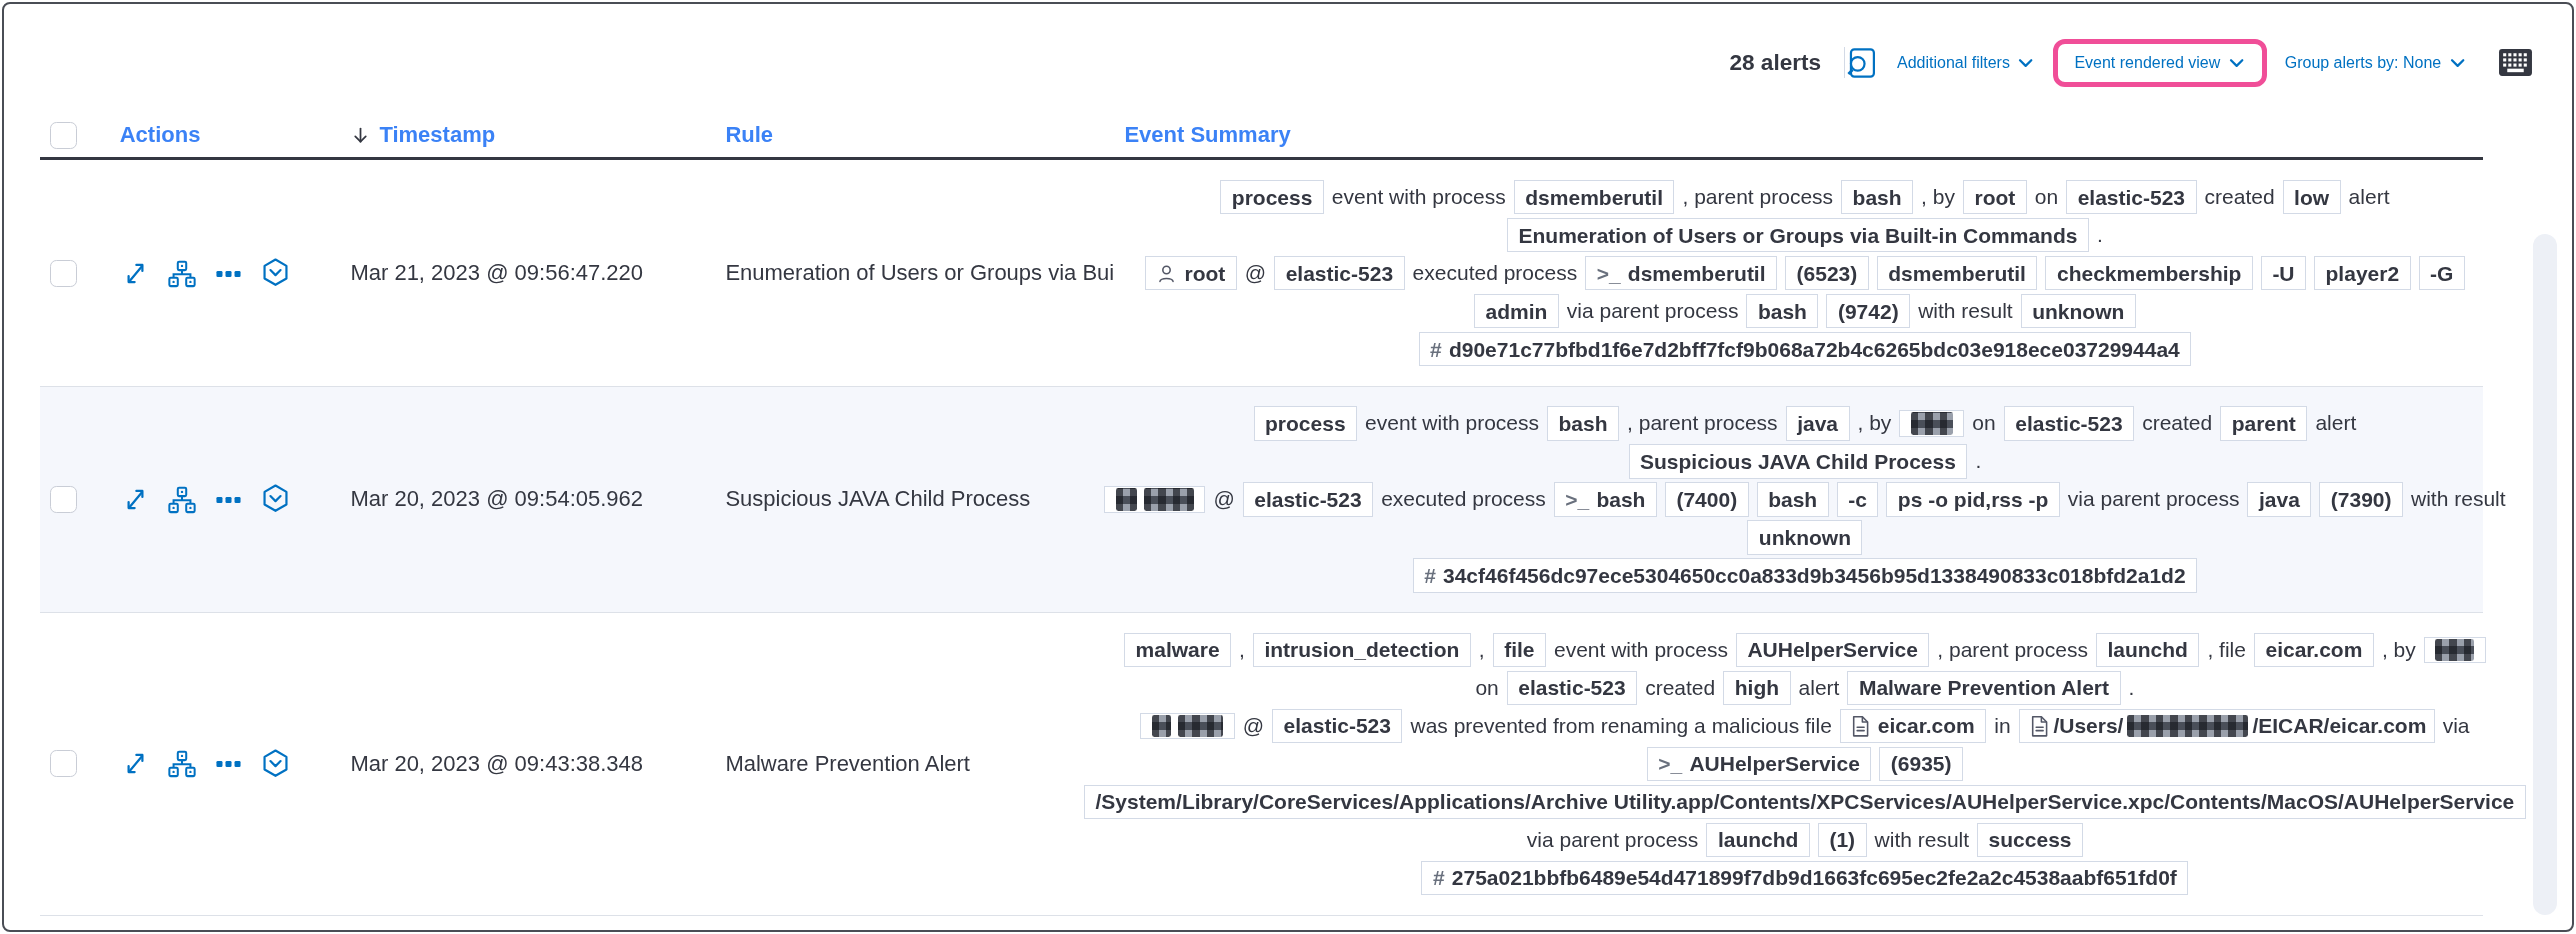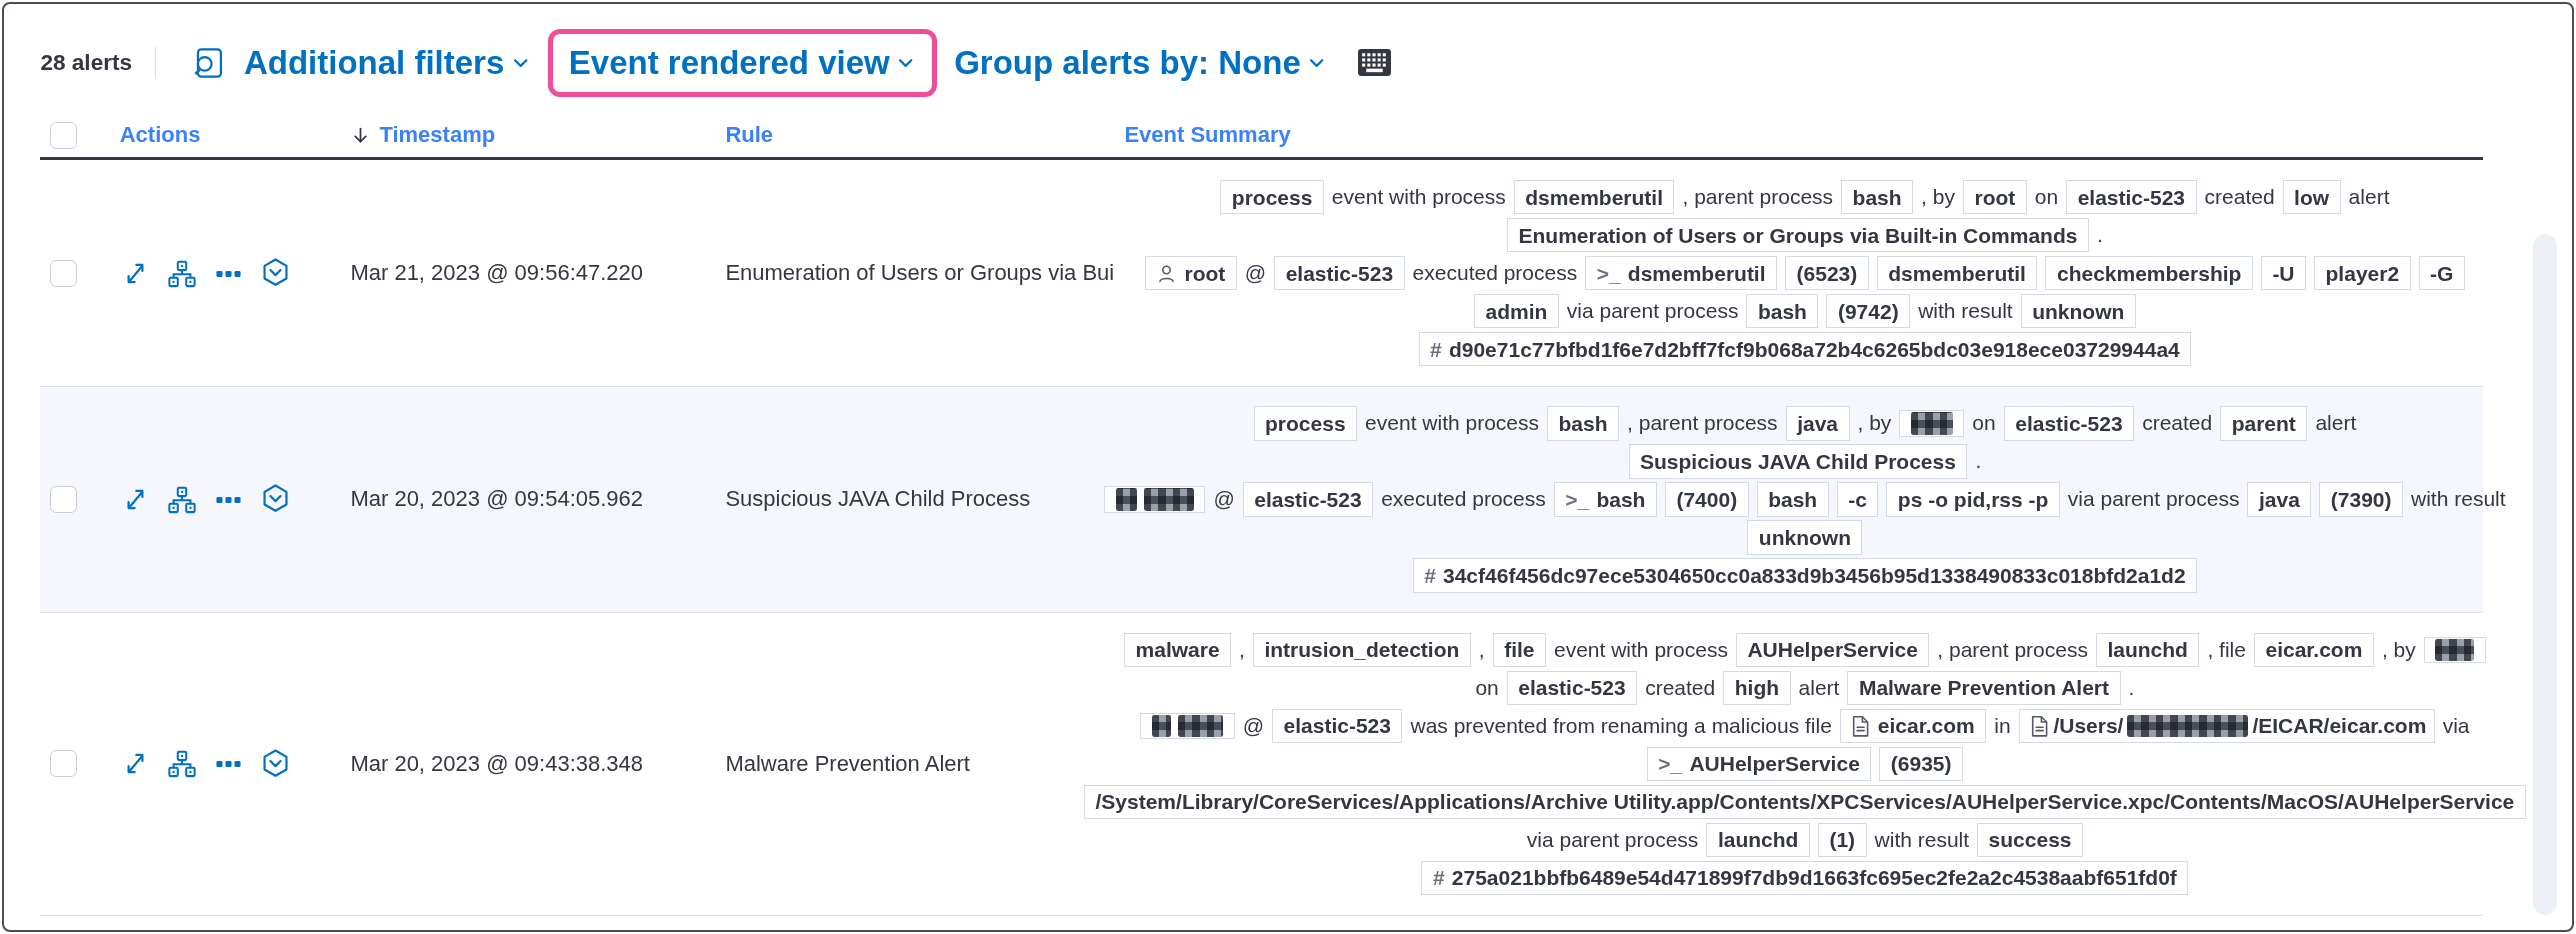--- a/index.html
+++ b/index.html
@@ -2,28 +2,28 @@
 <html style="font-size:13px"><head>
 <meta charset="utf-8">
 <style>
   * { box-sizing: border-box; margin: 0; padding: 0; }
   html,body { width: 2576px; height: 934px; background:#fff; overflow:hidden;
     font-family:"Liberation Sans","DejaVu Sans",sans-serif; color:#343741; }
   .frame { position:absolute; inset:2.4px; border:2.4px solid #4a4d55; border-radius:8px;
     background:#fff; overflow:hidden; }
 
   
-  .toolbar { height:109px; display:flex; justify-content:flex-start; align-items:center;
-    padding:8px 39px 0 36px;gap:36px; }
+  .toolbar { height:109px; display:flex; justify-content:flex-end; align-items:center;
+    padding:8px 39px 0 36px; }
   .tb-left { display:flex; align-items:center; }
   .alert-count { font-size:22.6px; font-weight:700; color:#343741; }
   .tb-divider { width:1.6px; height:31px; background:#d3dae6; margin-left:22.6px; }
   .tb-right { display:flex; align-items:center; gap:11.3px; }
-  .tb-link { display:flex; align-items:center; gap:6.4px; color:#0071c2; font-size:33px;
-    font-weight:700; white-space:nowrap; cursor:pointer; padding:0 6.4px; }
+  .tb-link { display:flex; align-items:center; gap:6.4px; color:#0071c2; font-size:16px;
+    font-weight:400; white-space:nowrap; cursor:pointer; padding:0 6.4px; }
   .tb-icon { display:flex; align-items:center; color:#0071c2; }
   .pinkbox { border:5.6px solid #f04e98; border-radius:12px; background:#fff;
     padding:9.7px 9.7px; display:flex; align-items:center; }
   .kbd-icon { display:flex; align-items:center; margin-left:13px; }
 
   
   .grid { display:grid; grid-template-columns:68px 242px 375px 395px 1369px;
     margin:0 89px 0 36px; }
   .thead { height:47px; align-items:center; border-bottom:3.2px solid #343741; }
   .th { font-size:22px; font-weight:700; color:#3b82f6; white-space:nowrap; }

